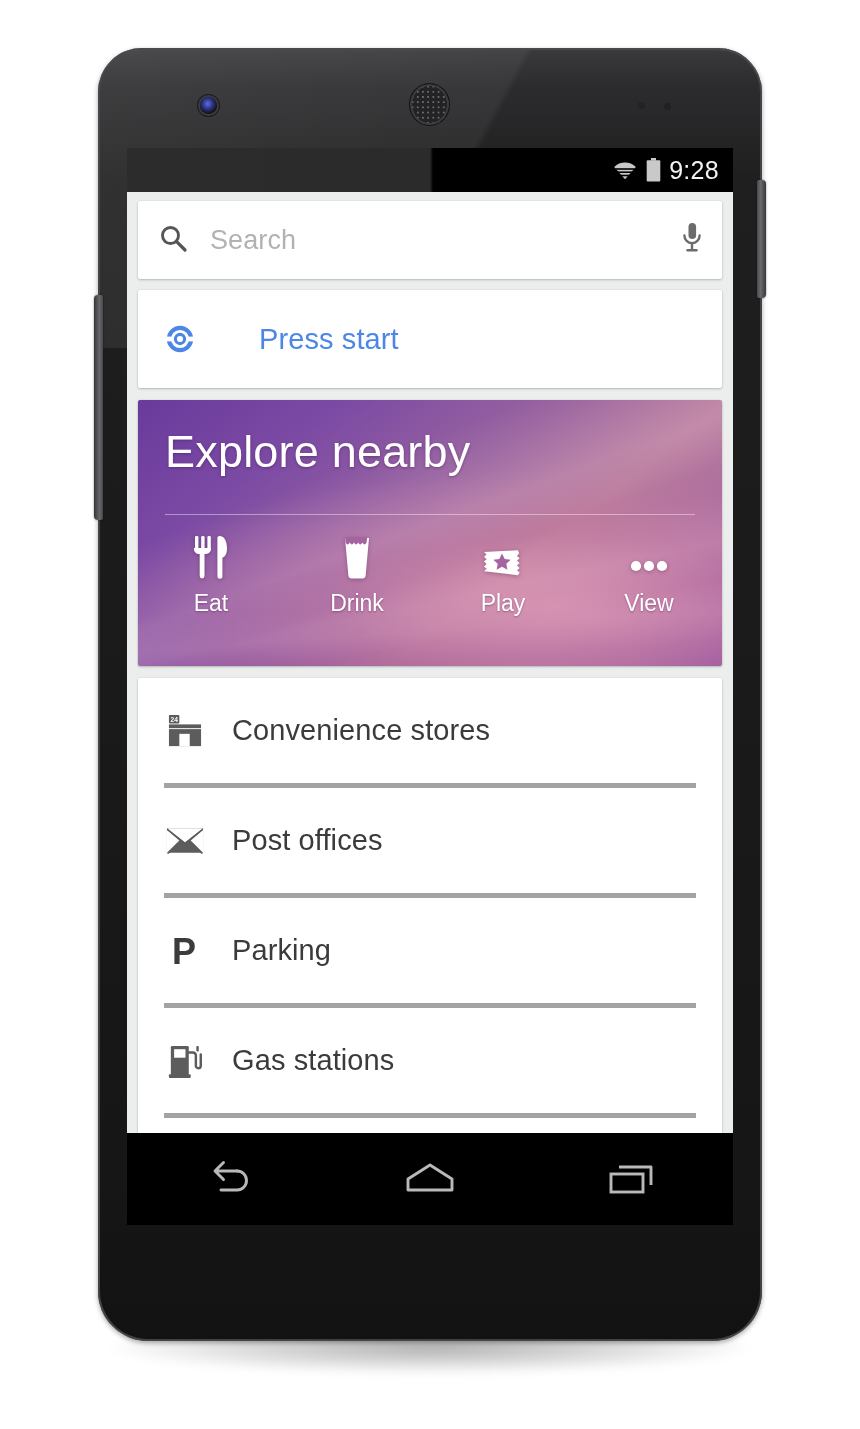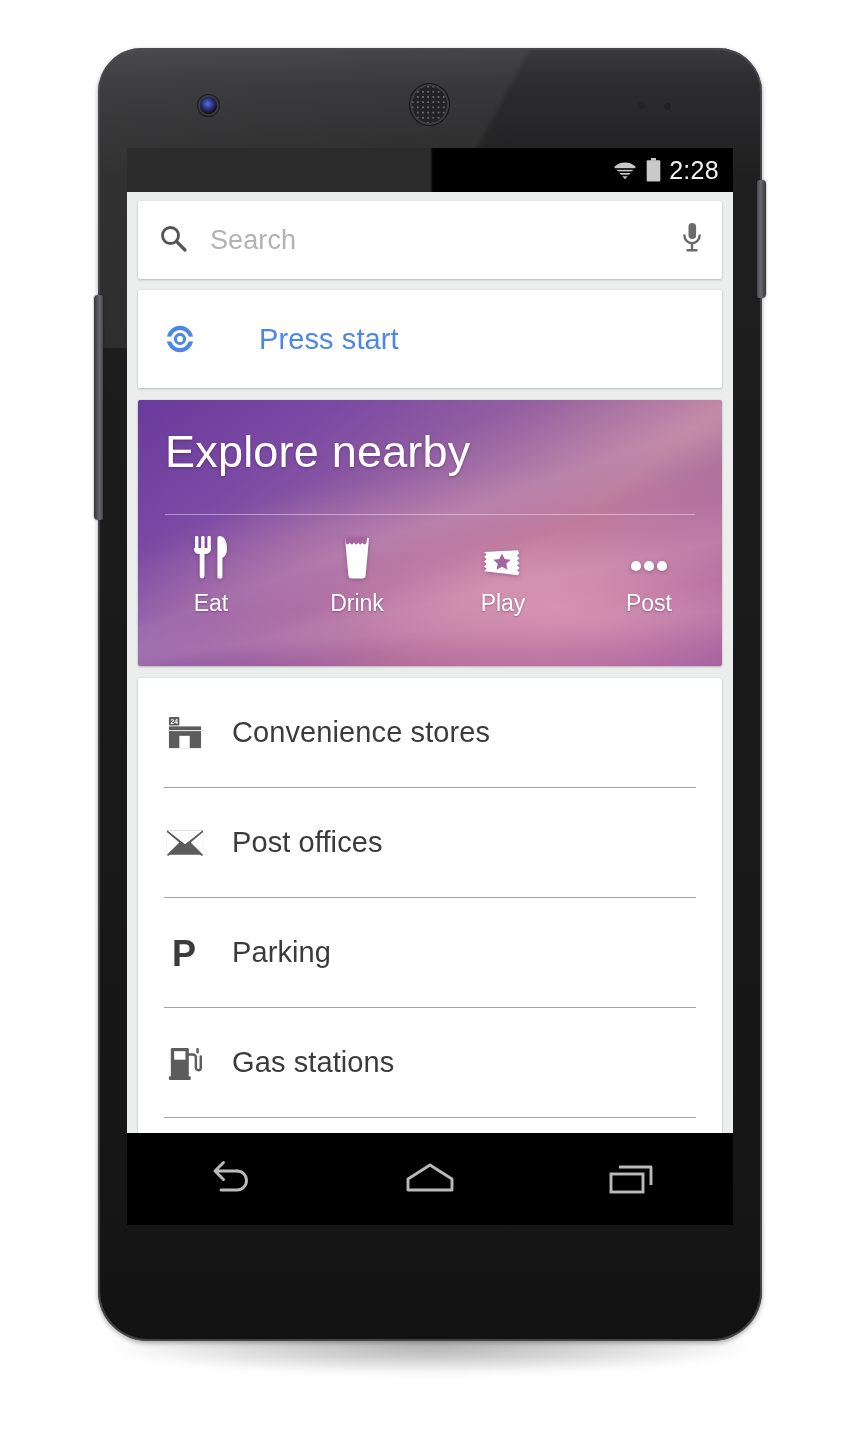--- a/index.html
+++ b/index.html
@@ -142,21 +142,21 @@
   }
   .ex-item{ flex:1; display:flex; flex-direction:column; align-items:center; }
   .ex-ico{ height:48px; display:flex; align-items:flex-end; justify-content:center;
     filter: drop-shadow(0 1px 2px rgba(60,20,70,0.35)); }
   .ex-lbl{ margin-top:10px; color:#fff; font-size:23px; text-shadow:0 1px 2px rgba(60,20,70,0.4); }
 
   
   .listcard{ padding:0 0 0 0; }
   .row{
     display:flex; align-items:center; height:110px; margin:0 26px;
-    border-bottom:1px solid #a3a3a3;
+    border-bottom:5px solid #a3a3a3;
   }
   .row .rico{ width:42px; flex:0 0 42px; display:flex; align-items:center; justify-content:center; }
   .row .rlbl{ font-size:29px; color:#3b3b3b; padding-left:26px; letter-spacing:0.1px; }
   .viewmore{
     height:94px; display:flex; align-items:center; margin:0 26px;
     font-size:27px; color:#3b3b3b; letter-spacing:0.1px;
   }
 
   
   .navbar{
@@ -199,21 +199,21 @@
             <path d="M8.9 14.5 L17.1 14.5"></path>
           </g>
         </svg>
       </span>
       <span class="ic-batt">
         <svg viewBox="0 0 15 24" width="15" height="24">
           <rect x="5" y="0" width="5" height="2.6" fill="#c9c9c9"></rect>
           <rect x="0.7" y="2.2" width="13.6" height="21.3" rx="1" fill="#c9c9c9"></rect>
         </svg>
       </span>
-      <span class="sb-time">2:28</span>
+      <span class="sb-time">9:28</span>
     </div>
 
     <div class="searchwrap">
       <div class="searchbar">
         <span>
           <svg viewBox="0 0 30 30" width="30" height="30">
             <circle cx="12.5" cy="12.5" r="8" fill="none" stroke="#555" stroke-width="2.9"></circle>
             <line x1="18.4" y1="18.4" x2="27" y2="27" stroke="#555" stroke-width="3.2" stroke-linecap="round"></line>
           </svg>
         </span>
@@ -291,21 +291,21 @@
           <div class="ex-item">
             <span class="ex-ico">
               <svg viewBox="0 0 46 38" width="46" height="38">
                 <g fill="#fff">
                   <circle cx="10" cy="24" r="5.1"></circle>
                   <circle cx="23" cy="24" r="5.1"></circle>
                   <circle cx="36" cy="24" r="5.1"></circle>
                 </g>
               </svg>
             </span>
-            <span class="ex-lbl">Post</span>
+            <span class="ex-lbl">View</span>
           </div>
 
         </div>
       </div>
 
       <div class="card listcard">
 
         <div class="row">
           <span class="rico">
             <svg viewBox="0 0 40 36" width="38" height="34">

